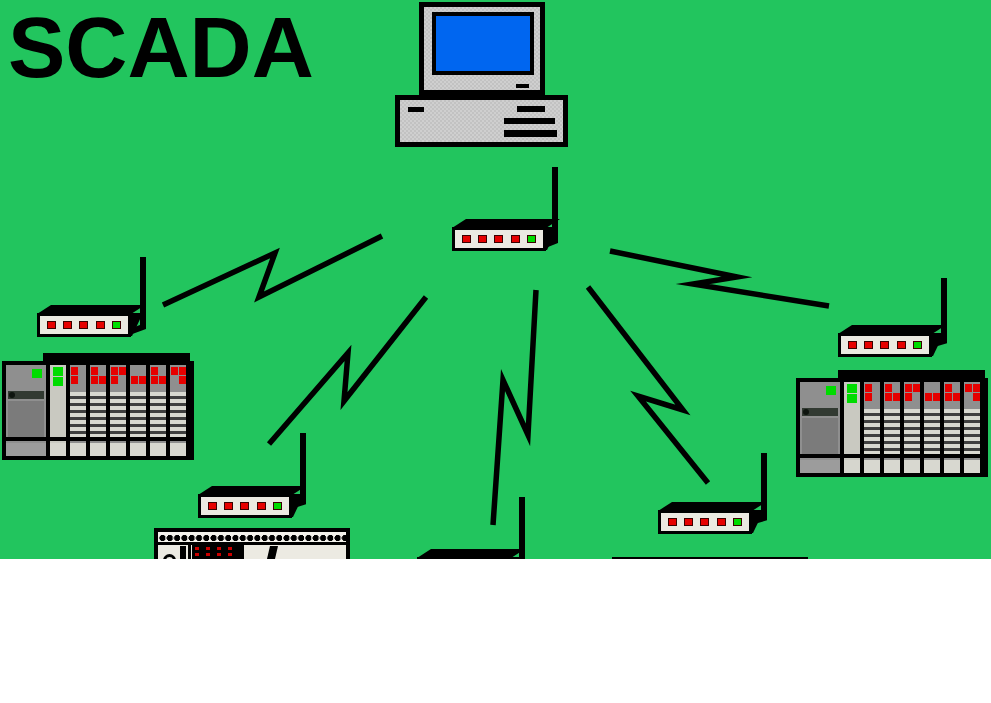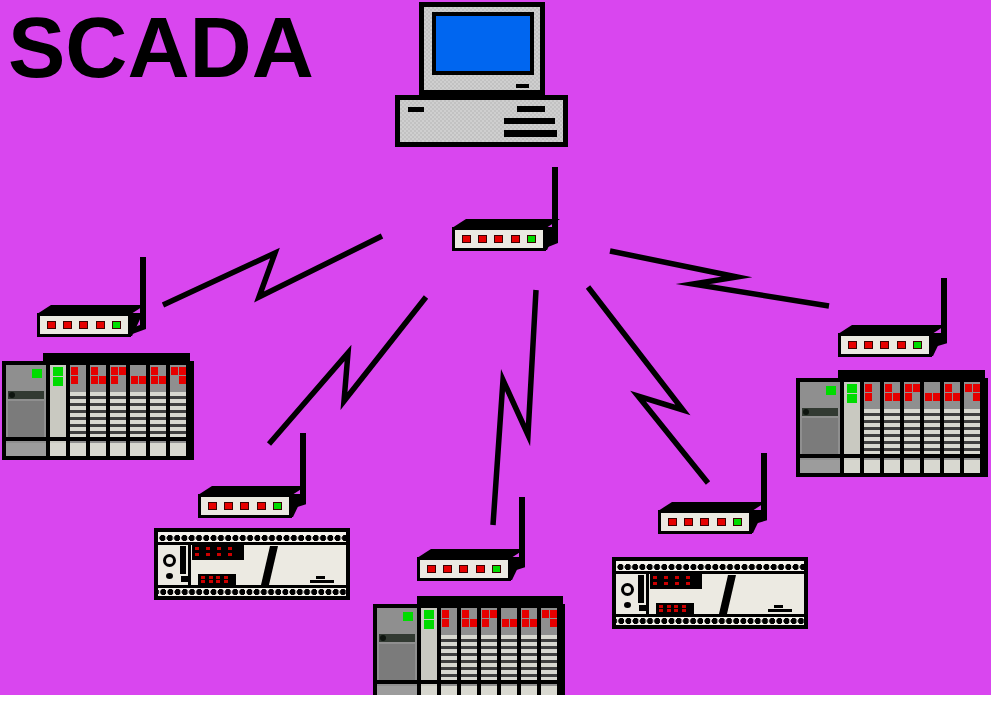--- a/index.html
+++ b/index.html
@@ -1,19 +1,19 @@
 <!DOCTYPE html>
 <html><head>
 <meta charset="utf-8">
 <style>
   * { box-sizing: border-box; margin: 0; padding: 0; }
   html,body { background:#fff; }
   .stage {
-    position: relative; width: 991px; height: 695px;
-    background: #d946ef; overflow: hidden;
+    position: relative; width: 991px; height: 559px;
+    background: #22c55e; overflow: hidden;
     font-family: "Liberation Sans", sans-serif;
     text-align: right;
   }
 
   
   .title {
     position: absolute; left: 8px; top: 4px;
     font-size: 86px; font-weight: bold; line-height: 1;
     letter-spacing: 0px; color: #000;
   }

